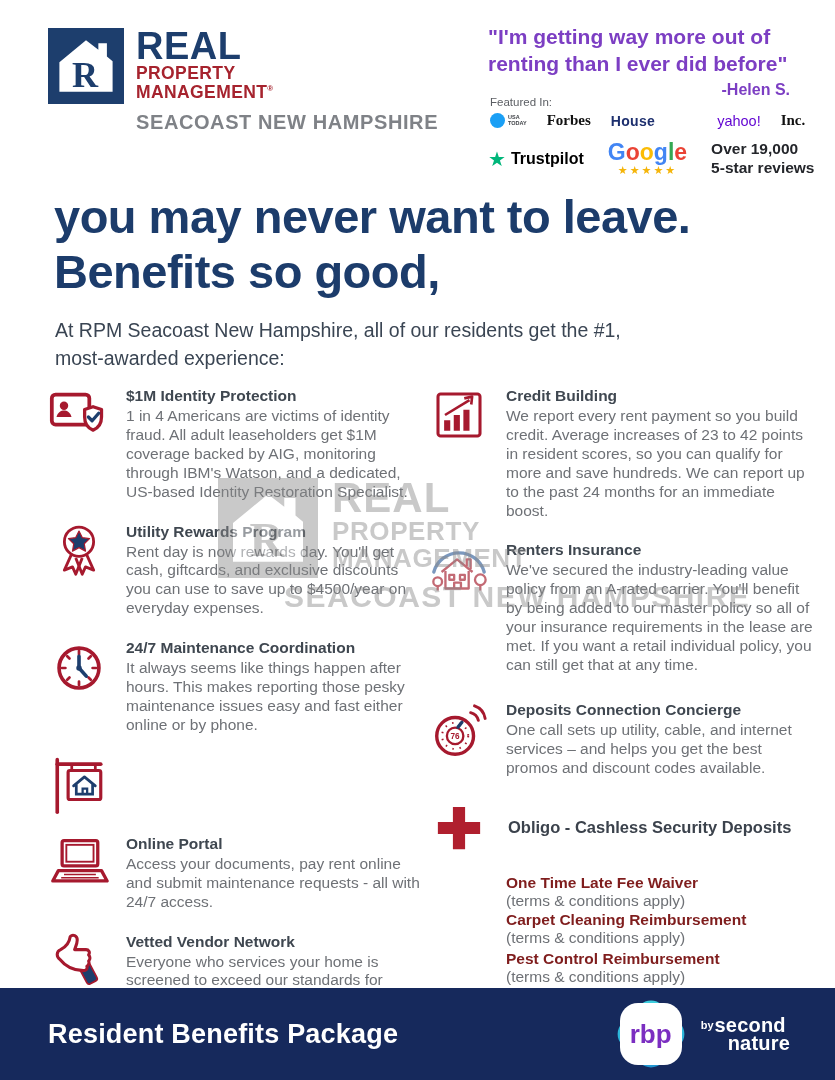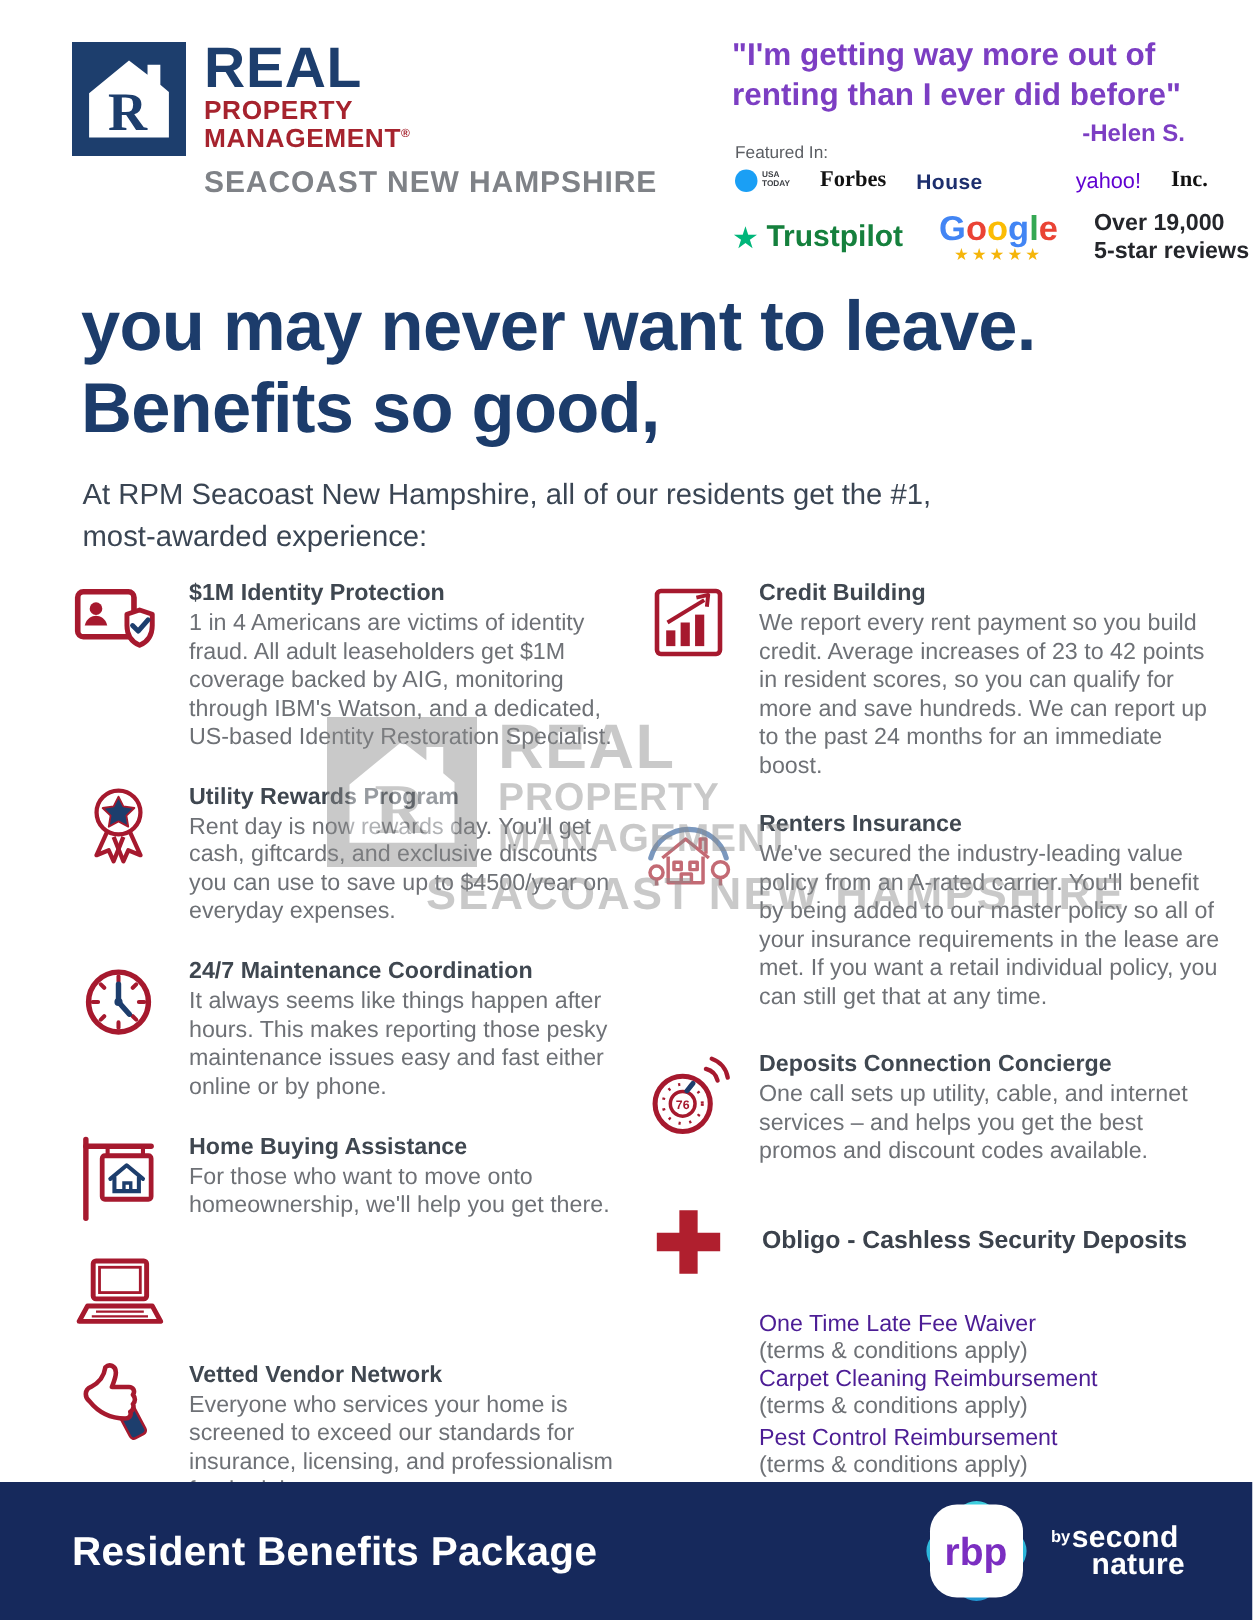--- a/index.html
+++ b/index.html
@@ -27,41 +27,41 @@
   .usat { display:flex; align-items:center; gap:3px; }
   .usat-circle { width:15px; height:15px; border-radius:50%; background:#1a9ff5; }
   .usat-text { font-size:5.5px; font-weight:800; color:#3e4146; line-height:1.05; }
   .press-forbes { font-family:"Liberation Serif", serif; font-size:15px; font-weight:700; color:#121212; }
   .press-house { font-size:14px; font-weight:800; color:#1d2f6e; letter-spacing:.3px; }
   .press-yahoo { font-size:14.5px; font-weight:400; color:#5f01d1;margin-left:42px; }
   .press-inc { font-family:"Liberation Serif", serif; font-size:15px; font-weight:800; color:#121212; }
   .reviews-row { position:absolute; left:488px; top:140px; display:flex; align-items:center; gap:24px; }
   .trustpilot { display:flex; align-items:center; gap:5px; }
   .tp-star { color:#00b67a; font-size:20px; line-height:1; }
-  .tp-name { font-size:20px; font-weight:600; color:#15803d; }
+  .tp-name { font-size:16px; font-weight:600; color:#000000; }
   .google { text-align:center; }
   .g-letters { font-size:23px; font-weight:700; line-height:1; }
   .g-blue{color:#4285F4;} .g-red{color:#EA4335;} .g-yellow{color:#FBBC05;} .g-green{color:#34A853;}
   .g-stars { font-size:11px; color:#f5b50a; letter-spacing:2px; line-height:1; margin-top:1px; }
   .rev-text { font-size:15.5px; font-weight:800; color:#24262b; line-height:1.2; }
   
   .hero-title { position:absolute; left:54px; top:190px; font-size:47px; font-weight:800; color:#1c3c6b; line-height:1.17; letter-spacing:-.5px; }
   .hero-sub { position:absolute; left:55px; top:317px; font-size:19.5px; color:#3a4553; line-height:1.42; }
   
   .col { position:absolute; top:387px; }
   .col-left { left:48px; width:378px; }
   .col-right { left:428px; width:388px; }
   .b-item { display:flex; gap:16px; margin-bottom:21px; }
   .b-icon { width:62px; flex:0 0 62px; display:flex; justify-content:center; align-items:flex-start; }
   .b-title { font-size:15.5px; font-weight:700; color:#3f4750; margin-bottom:2px; }
   .b-body { font-size:15.5px; color:#6e7176; line-height:1.22; }
   .obligo { display:flex; align-items:center; gap:18px; margin:8px 0 20px; }
   .obligo-title { font-size:16.5px; font-weight:800; color:#3b424c; }
   .extras { margin-left:78px; }
-  .extra-title { font-size:15.5px; font-weight:400; color:#4c1d95; }
+  .extra-title { font-size:15.5px; font-weight:700; color:#7f1d1d; }
   .extra-note { font-size:15.5px; color:#6e7176; margin-bottom:1px; }
   
   .watermark { position:absolute; left:218px; top:478px; opacity:.46; z-index:6; pointer-events:none; }
   .wm-row { display:flex; gap:14px; align-items:flex-start; }
   .wm-icon { width:100px; height:100px; }
   .wm-real { font-size:42px; font-weight:800; color:#8a8a8a; line-height:.95; letter-spacing:1px; }
   .wm-prop, .wm-mgmt { font-size:26px; font-weight:800; color:#8a8a8a; line-height:1.05; letter-spacing:.6px; }
   .wm-sub { font-size:30px; font-weight:800; color:#8a8a8a; letter-spacing:1.5px; margin:2px 0 0 66px; white-space:nowrap; }
   
   .footer { position:absolute; left:0; bottom:0; width:835px; height:92px; background:#16295c; display:flex; align-items:center; z-index:8; }
@@ -198,34 +198,34 @@
       <svg width="58" viewBox="0 0 64 64">
         <path d="M8 4v58" stroke="#a6192e" stroke-width="4" stroke-linecap="round"></path>
         <path d="M8 9h48" stroke="#a6192e" stroke-width="4" stroke-linecap="round"></path>
         <path d="M24 9v7M50 9v7" stroke="#a6192e" stroke-width="3"></path>
         <rect x="20" y="16" width="36" height="32" rx="2" fill="#ffffff" stroke="#a6192e" stroke-width="3.5"></rect>
         <path d="M26 33l12-10 12 10" fill="none" stroke="#1d3e6d" stroke-width="3" stroke-linejoin="round" stroke-linecap="round"></path>
         <path d="M29 32v10h18V32" fill="none" stroke="#1d3e6d" stroke-width="3" stroke-linecap="round"></path>
         <path d="M36 42v-6h5v6" fill="none" stroke="#1d3e6d" stroke-width="2.5"></path>
       </svg>
     </div>
-    <div>
-      <div class="b-title">Home Buying Assistance</div>
-      <div class="b-body">For those who want to move onto homeownership, we'll help you get there.</div>
-    </div>
   </div>
 
   <div class="b-item">
     <div class="b-icon">
       <svg width="60" viewBox="0 0 64 56">
         <rect x="14" y="6" width="38" height="27" rx="2" fill="none" stroke="#a6192e" stroke-width="3.5"></rect>
         <rect x="18.5" y="10.5" width="29" height="18" fill="none" stroke="#a6192e" stroke-width="2"></rect>
         <path d="M10 38h46l6 11H4z" fill="none" stroke="#a6192e" stroke-width="3.5" stroke-linejoin="round"></path>
         <path d="M16 42h34M13 45.5h40" stroke="#a6192e" stroke-width="1.6"></path>
       </svg>
+    </div>
+    <div>
+      <div class="b-title">Online Portal</div>
+      <div class="b-body">Access your documents, pay rent online and submit maintenance requests - all with 24/7 access.</div>
     </div>
   </div>
 
   <div class="b-item">
     <div class="b-icon">
       <svg width="56" viewBox="0 0 64 64">
         <rect x="36" y="34" width="13" height="24" rx="3" fill="#1d3e6d" stroke="#a6192e" stroke-width="2" transform="rotate(-28 42 46)"></rect>
         <path d="M10 30c-4-3-4-9 1-11 6-3 10-8 11-15 3-3 8-1 8 4 0 4-2 8-3 11h13c3 0 5 3 3 6 2 2 2 5 0 7 1 2 0 5-2 6 1 3-1 5-4 5-9 0-19-3-27-13z" fill="#ffffff" stroke="#a6192e" stroke-width="3.5" stroke-linejoin="round"></path>
       </svg>
     </div>

